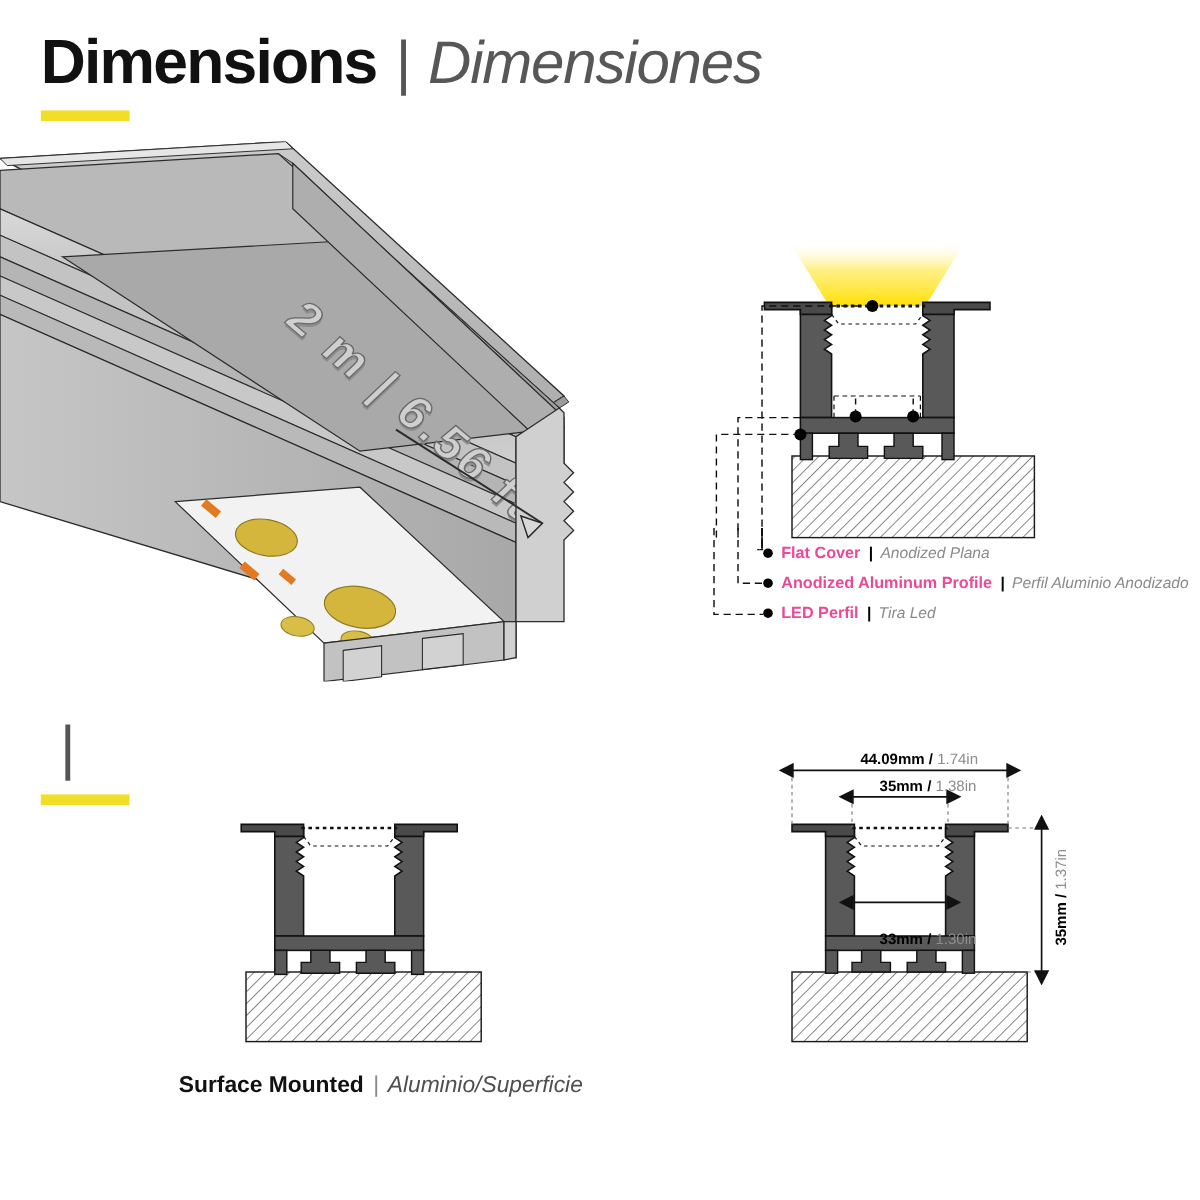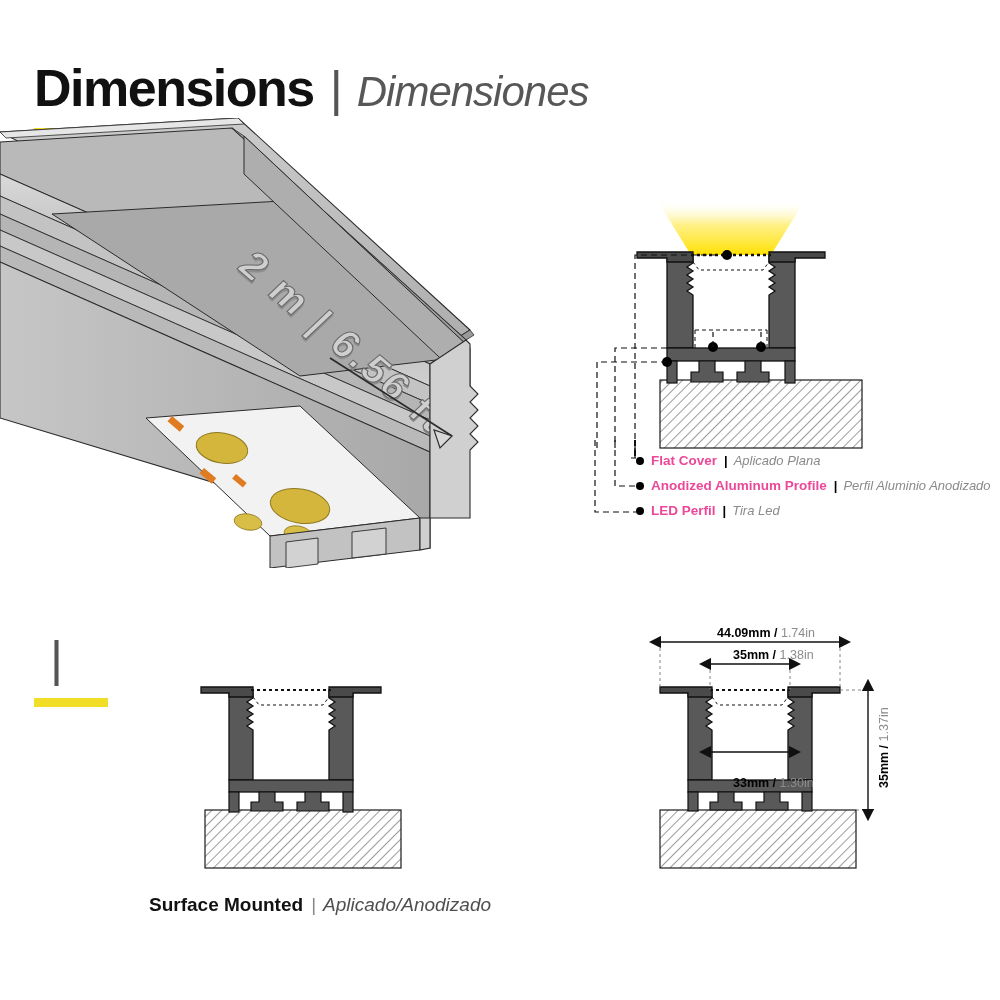--- a/index.html
+++ b/index.html
@@ -5,31 +5,31 @@
   html,body{margin:0;padding:0;}
   body{
     width:1000px;height:1000px;
     background:#ffffff;
     font-family:"Liberation Sans", sans-serif;
     position:relative;
     overflow:hidden;
     color:#000;
   }
   .section-header{position:absolute;}
-  .hdr-row{display:flex;align-items:baseline;white-space:nowrap;margin-top:36px;}
+  .hdr-row{display:flex;align-items:baseline;white-space:nowrap;}
   .hdr-en{
     font-size:52px;font-weight:bold;letter-spacing:-1.5px;
     color:#111;line-height:1;
   }
   .hdr-pipe{
     font-size:50px;color:#ararar;color:#555;font-weight:300;
     margin:0 14px 0 16px;line-height:1;
   }
   .hdr-es{
-    font-size:42px;font-style:italic;color:#575757;
+    font-size:50px;font-style:italic;color:#575757;
     letter-spacing:-1px;line-height:1;font-weight:400;
   }
   .hdr-rule{
     width:74px;height:9px;background:#f2de26;margin-top:14px;
   }
 
   
   .legend{position:absolute;left:636px;top:448px;width:364px;}
   .legend-row{display:flex;align-items:center;height:25px;white-space:nowrap;}
   .legend-dot{
@@ -236,21 +236,21 @@
     <path d="M60,0 L60,18 L61,18"></path>
   </g>
 </svg>
 </div>
 
 <div class="legend">
   <div class="legend-row">
     <span class="legend-dot"></span>
     <span class="legend-en">Flat Cover</span>
     <span class="legend-sep">|</span>
-    <span class="legend-es">Aplicado Plana</span>
+    <span class="legend-es">Anodized Plana</span>
   </div>
   <div class="legend-row">
     <span class="legend-dot"></span>
     <span class="legend-en">Anodized Aluminum Profile</span>
     <span class="legend-sep">|</span>
     <span class="legend-es">Perfil Aluminio Anodizado</span>
   </div>
   <div class="legend-row">
     <span class="legend-dot"></span>
     <span class="legend-en">LED Perfil</span>
@@ -292,21 +292,21 @@
   </g>
 
   <line x1="56" y1="22" x2="136" y2="22" stroke="#111" stroke-width="2" stroke-dasharray="3,3"></line>
   <path d="M58,29 L64,37 L128,37 L134,29" fill="none" stroke="#111" stroke-width="1" stroke-dasharray="3,3"></path>
 </svg>
 </div>
 
 <div class="caption" style="left:149px;top:894px;align-items:flex-end;">
   <span class="cap-en">Surface Mounted</span>
   <span class="cap-sep">|</span>
-  <span class="cap-es">Aplicado/Anodizado</span>
+  <span class="cap-es">Aluminio/Superficie</span>
 </div>
 
 <div class="abs" style="left:640px;top:620px;">
 <svg width="250" height="255" viewBox="0 0 250 255">
   <defs>
     <pattern id="hatch3" patternUnits="userSpaceOnUse" width="7" height="7" patternTransform="rotate(45)">
       <rect width="7" height="7" fill="#ffffff"></rect>
       <line x1="0" y1="0" x2="0" y2="7" stroke="#3a3a3a" stroke-width="1"></line>
     </pattern>
     <marker id="arrL" markerWidth="9" markerHeight="9" refX="8" refY="4.5" orient="auto">

